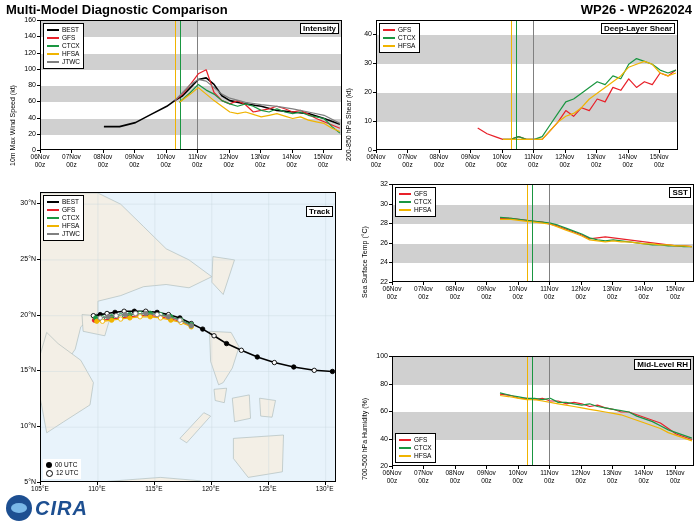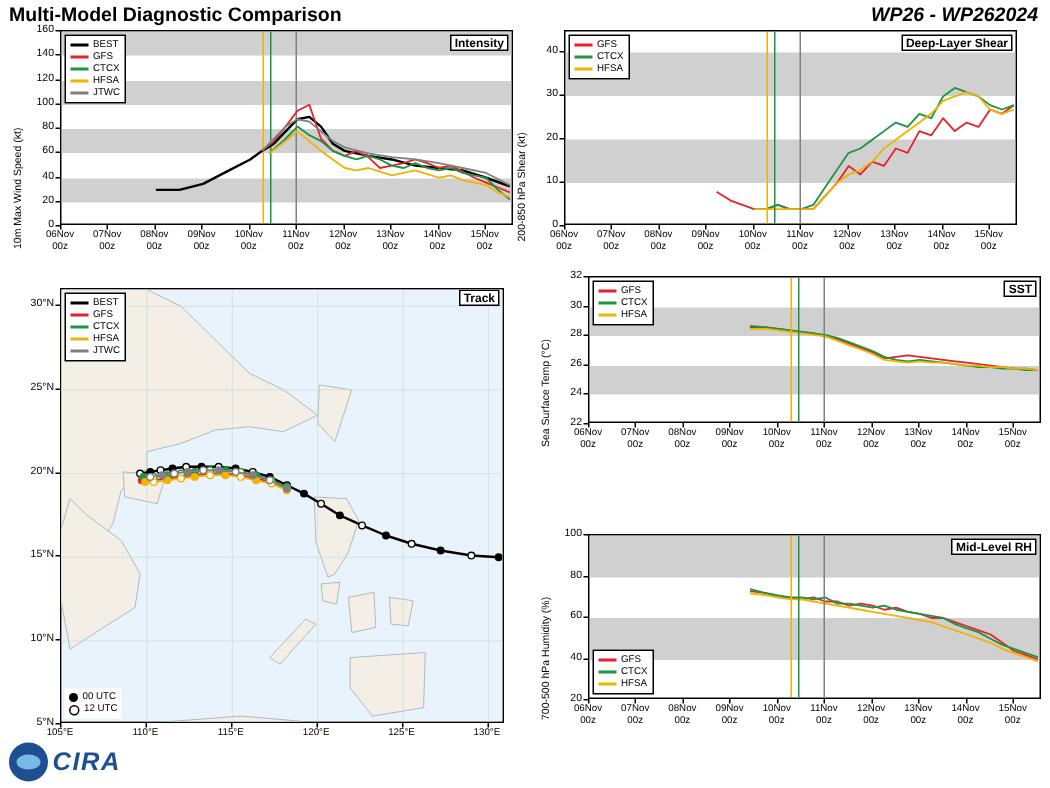--- a/index.html
+++ b/index.html
@@ -1,38 +1,38 @@
 <!DOCTYPE html>
 <html><head>
 <meta charset="utf-8">
 <style>
   html,body{margin:0;padding:0;}
   body{width:700px;height:525px;background:#ffffff;font-family:"Liberation Sans",sans-serif;position:relative;overflow:hidden;}
   .title{position:absolute;font-weight:bold;font-size:13px;color:#000;}
   #main-title{left:6px;top:2px;}
-  #right-title{right:8px;top:2px;font-style:italic;}
+  #right-title{right:8px;top:2px;}
   .panel{position:absolute;box-sizing:border-box;}
   .plotbox{position:absolute;border:1px solid #000;background:#fff;box-sizing:border-box;overflow:hidden;}
   .band{position:absolute;left:0;right:0;background:#d0d0d0;}
   .vline{position:absolute;top:0;bottom:0;width:1px;}
   .panel-label{position:absolute;font-size:8px;font-weight:bold;background:#fff;padding:0 2px;border:1px solid #000;}
   .ylabel{position:absolute;font-size:7.5px;transform-origin:0 0;transform:rotate(-90deg);white-space:nowrap;}
   .ytick{position:absolute;font-size:7px;text-align:right;white-space:nowrap;}
   .xtick{position:absolute;font-size:6.5px;text-align:center;white-space:nowrap;line-height:8px;}
   .legend{position:absolute;background:#fff;border:1px solid #000;padding:2px 3px;font-size:6.5px;line-height:8px;}
   .legend .row{display:flex;align-items:center;gap:3px;height:8px;}
   .legend .sw{width:12px;height:2px;display:inline-block;}
   .legend .lbl{display:inline-block;}
   .tickmark{position:absolute;background:#000;}
   svg{position:absolute;left:0;top:0;overflow:visible;}
   .map-bg{position:absolute;left:0;top:0;right:0;bottom:0;background:#e8f3fb;}
   .cira{position:absolute;left:6px;bottom:4px;display:flex;align-items:center;gap:3px;}
   .cira-badge{width:26px;height:26px;border-radius:50%;background:#1d4f91;position:relative;}
   .cira-badge:after{content:"";position:absolute;left:5px;top:8px;width:16px;height:10px;border-radius:50%;background:#7ab8e8;}
-  .cira-text{font-size:17px;font-weight:bold;color:#1d4f91;font-style:italic;letter-spacing:1px;text-align:center;}
+  .cira-text{font-size:20px;font-weight:bold;color:#1d4f91;font-style:italic;letter-spacing:1px;text-align:center;}
 </style>
 </head>
 <body>
 
 <div class="title" id="main-title">Multi-Model Diagnostic Comparison</div>
 <div class="title" id="right-title">WP26 - WP262024</div>
 
 <div class="panel" style="left:0;top:16px;width:348px;height:160px;">
   <div class="ylabel" style="left:9px;top:150px;font-size:7px;">10m Max Wind Speed (kt)</div>
   <div class="plotbox" id="ib" style="left:40px;top:4px;width:302px;height:130px;">
@@ -402,21 +402,21 @@
         <circle cx="138.89230769230772" cy="127.15384615384616" r="2.2" fill="#fff" stroke="#808080" stroke-width="0.9"></circle>
         <circle cx="127.50769230769235" cy="123.80769230769232" r="2.2" fill="#808080" stroke="#808080" stroke-width="0.9"></circle>
         <circle cx="116.12307692307695" cy="121.57692307692307" r="2.2" fill="#fff" stroke="#808080" stroke-width="0.9"></circle>
         <circle cx="104.73846153846158" cy="120.46153846153848" r="2.2" fill="#808080" stroke="#808080" stroke-width="0.9"></circle>
         <circle cx="94.49230769230765" cy="120.46153846153848" r="2.2" fill="#fff" stroke="#808080" stroke-width="0.9"></circle>
         <circle cx="84.2461538461539" cy="121.57692307692307" r="2.2" fill="#808080" stroke="#808080" stroke-width="0.9"></circle>
         <circle cx="75.13846153846147" cy="122.69230769230771" r="2.2" fill="#fff" stroke="#808080" stroke-width="0.9"></circle>
         <circle cx="67.16923076923084" cy="123.80769230769232" r="2.2" fill="#808080" stroke="#808080" stroke-width="0.9"></circle>
         <circle cx="59.20000000000004" cy="124.92307692307693" r="2.2" fill="#fff" stroke="#808080" stroke-width="0.9"></circle>
       </svg>
-    <div class="panel-label" style="right:2px;top:0;">Track</div>
+    <div class="panel-label" style="right:2px;top:13px;">Track</div>
     <div class="legend" style="left:2px;top:2px;">
       <div class="row">
           <span class="sw" style="background:#000"></span>
           <span class="lbl">BEST</span>
         </div>
       <div class="row">
           <span class="sw" style="background:#e8212a"></span>
           <span class="lbl">GFS</span>
         </div>
       <div class="row">

